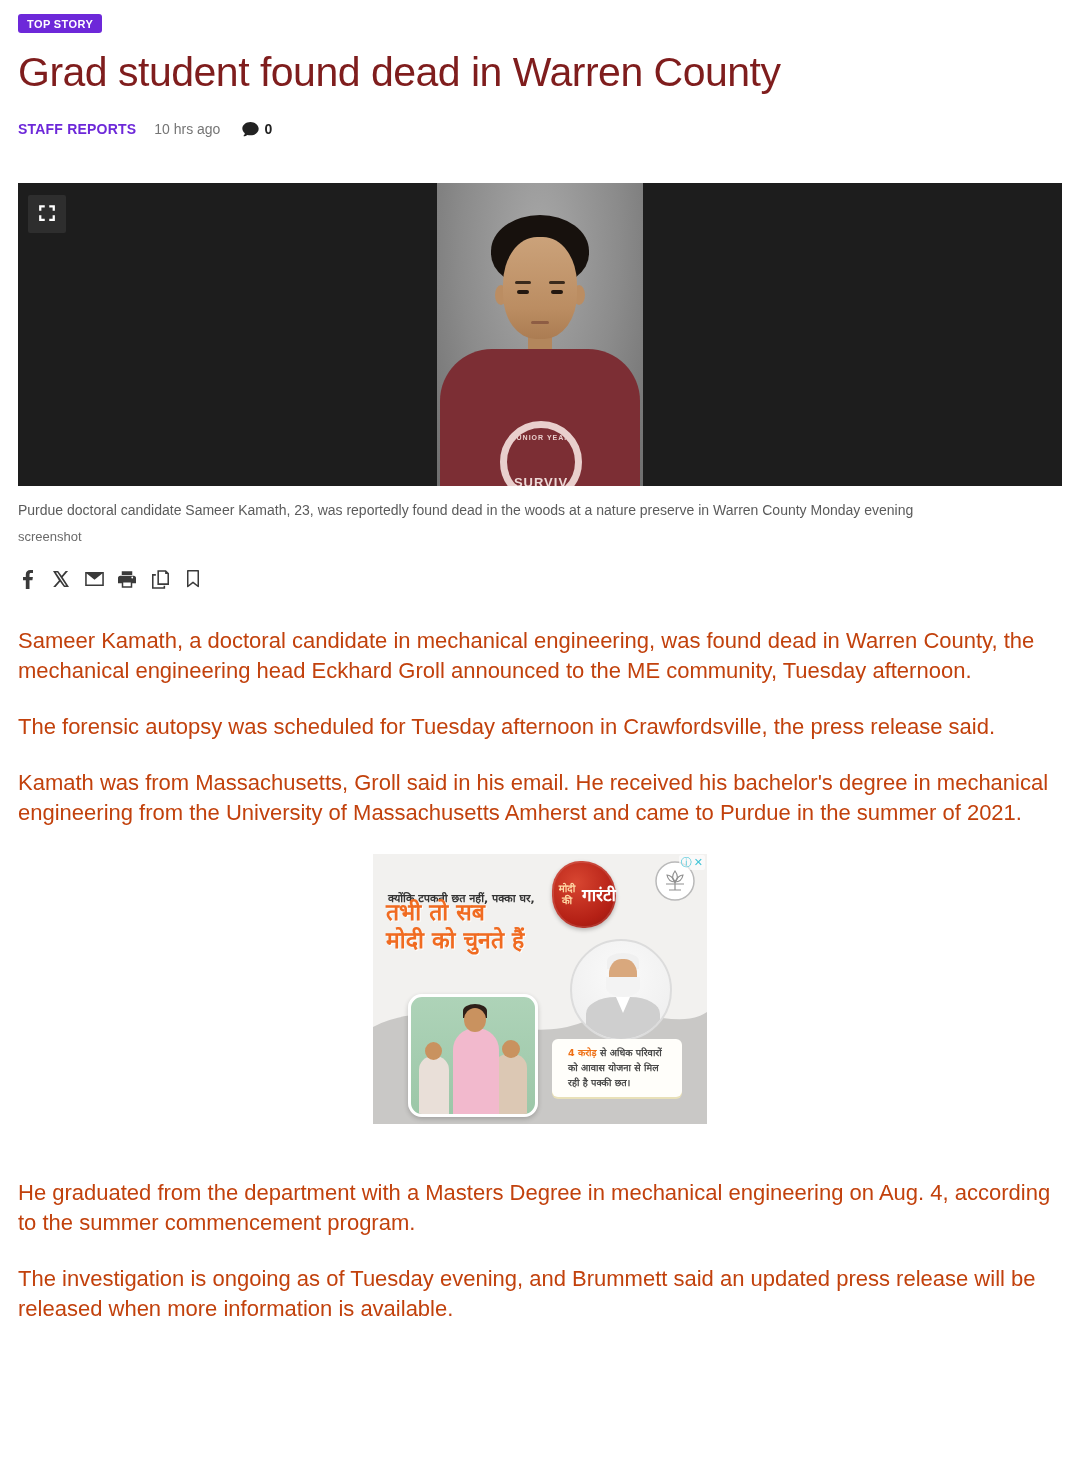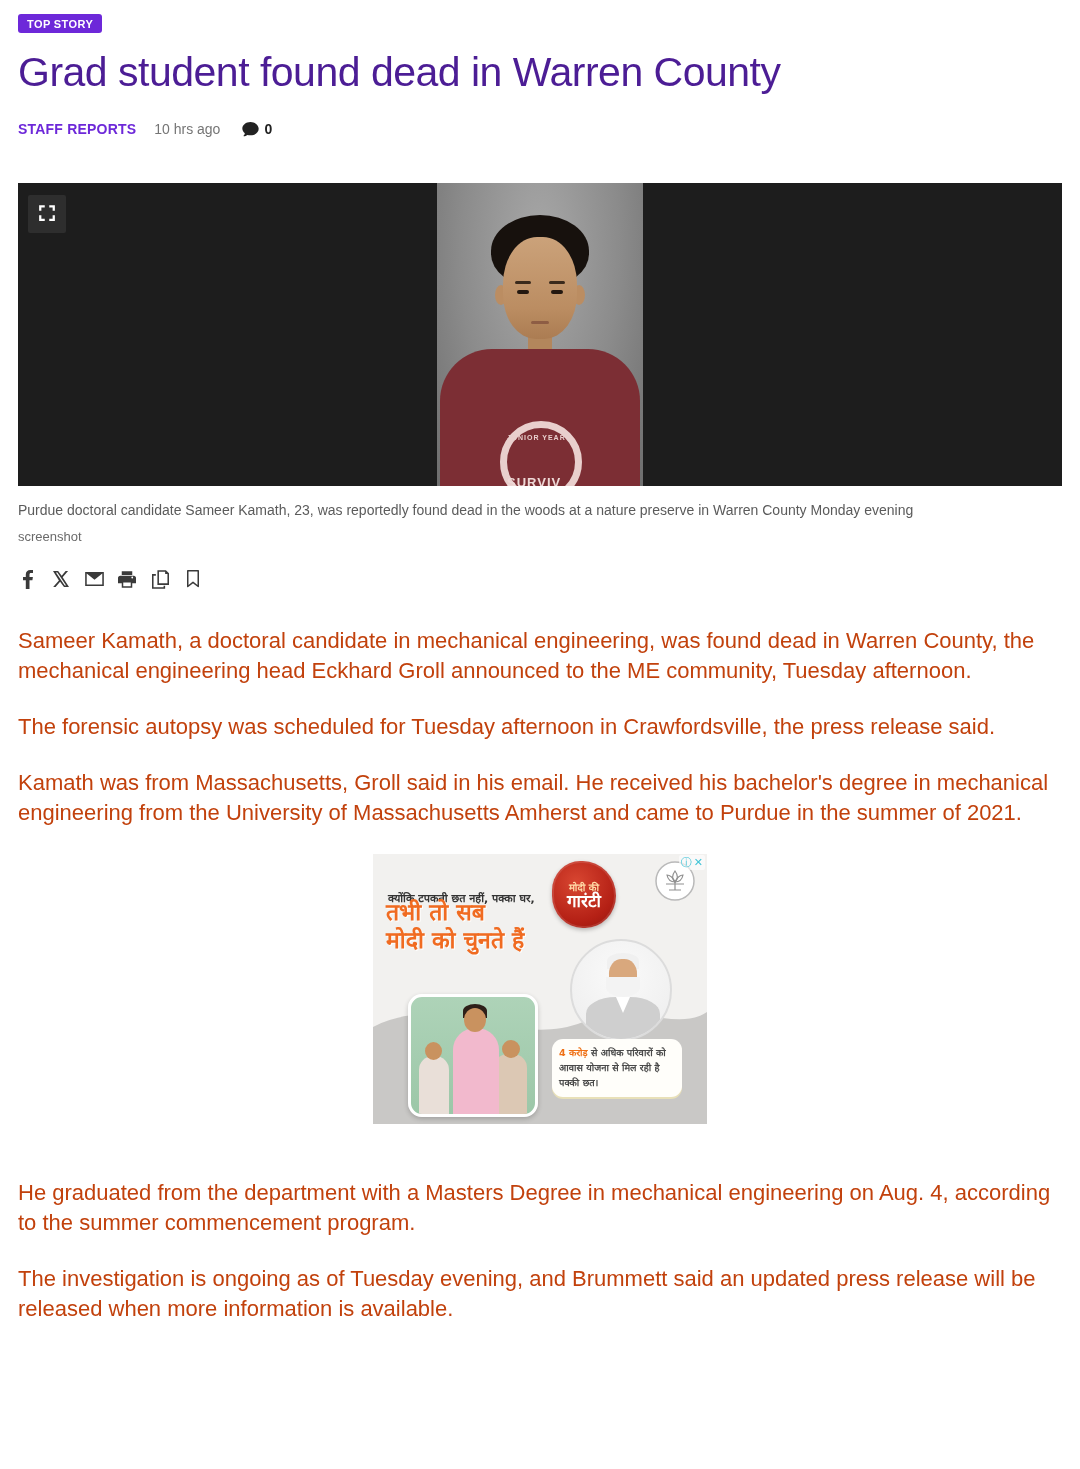--- a/index.html
+++ b/index.html
@@ -22,21 +22,21 @@
     padding: 4px 9px 3px;
     border-radius: 3px;
     text-decoration: none;
   }
   h1.headline {
     margin-top: 14px;
     font-size: 41px;
     line-height: 50px;
     font-weight: 400;
     letter-spacing: -0.5px;
-    color: #4c1d95;
+    color: #7f1d1d;
   }
   .byline {
     margin-top: 24px;
     display: flex;
     align-items: center;
     font-size: 14px;
   }
   .author { font-weight: bold; color: #6d28d9; letter-spacing: .2px; }
   .time { color: #757575; margin-left: 18px; }
   .comments {
@@ -104,21 +104,21 @@
     width: 200px; height: 140px;
     background: #7c2e34;
     border-radius: 52px 52px 0 0;
     z-index: 2;
   }
   .p-emblem {
     position: absolute; top: 72px; left: 60px;
     width: 82px; height: 82px;
     border: 7px solid #e9cfcd;
     border-radius: 50%;
-    text-align: left;
+    text-align: center;
   }
   .p-emblem .em-top {
     display: block; margin-top: 6px;
     font-size: 7px; letter-spacing: 1px;
     color: #e9cfcd; font-weight: bold;
   }
   .p-emblem .em-bottom {
     display: block; margin-top: 34px;
     font-size: 13px; letter-spacing: 1px;
     color: #eed9d7; font-weight: bold;
@@ -167,21 +167,21 @@
     position: absolute; top: 44px; left: 13px;
     font-size: 23px; line-height: 28px; font-weight: bold;
     color: #f06b21; text-shadow: 1px 1px 0 #ffffff; z-index: 2;
   }
   .ad-seal {
     position: absolute; top: 7px; left: 179px;
     width: 64px; height: 67px;
     background: radial-gradient(circle at 38% 32%, #d84631 0%, #b42015 65%, #8f150d 100%);
     border-radius: 46% 54% 50% 50%;
     box-shadow: 0 2px 4px rgba(0,0,0,.25), inset 0 0 0 2px rgba(255,255,255,.12);
-    display: flex; flex-direction: column; align-items: center; justify-content: center;
+    display: flex; flex-direction: row; align-items: center; justify-content: center;
     z-index: 2; text-align: center;
   }
   .ad-seal .s1 { font-size: 10px; font-weight: bold; color: #ffd9a6; line-height: 12px; }
   .ad-seal .s2 { font-size: 17px; font-weight: bold; color: #ffffff; line-height: 14px; }
   .ad-bjp {
     position: absolute; top: 7px; left: 282px;
     width: 40px; height: 40px; z-index: 2;
   }
   .ad-choices {
     position: absolute; top: 1px; right: 2px; z-index: 4;
@@ -216,23 +216,23 @@
   .fam-mom-head { position: absolute; bottom: 82px; left: 53px; width: 22px; height: 24px; background: #c9925f; border-radius: 50%; }
   .fam-mom-hair { position: absolute; bottom: 96px; left: 52px; width: 24px; height: 14px; background: #2e2019; border-radius: 50% 50% 0 0; }
   .fam-kid1 { position: absolute; bottom: 0; left: 8px; width: 30px; height: 58px; background: #e9dfd8; border-radius: 14px 14px 0 0; }
   .fam-kid1-head { position: absolute; bottom: 54px; left: 14px; width: 17px; height: 18px; background: #c9925f; border-radius: 50%; }
   .fam-kid2 { position: absolute; bottom: 0; right: 8px; width: 33px; height: 60px; background: #dcc8b4; border-radius: 14px 14px 0 0; }
   .fam-kid2-head { position: absolute; bottom: 56px; right: 15px; width: 18px; height: 18px; background: #c9925f; border-radius: 50%; }
   .ad-infobox {
     position: absolute; top: 185px; left: 179px;
     width: 130px; min-height: 58px;
     background: #fffefa;
-    border-radius: 11px;
+    border-radius: 6px;
     box-shadow: 0 2px 0 #e8e0b8;
-    padding: 6px 7px;
+    padding: 6px 16px;
     font-size: 9.5px; line-height: 15px; font-weight: bold;
     color: #4a4a4a;
     z-index: 3;
   }
   .ad-infobox .hl { color: #ef7015; }
   .ad-bar {
     position: absolute; bottom: 0; left: 0;
     width: 100%; height: 22px;
     background: #ee7018;
     color: #ffffff;

